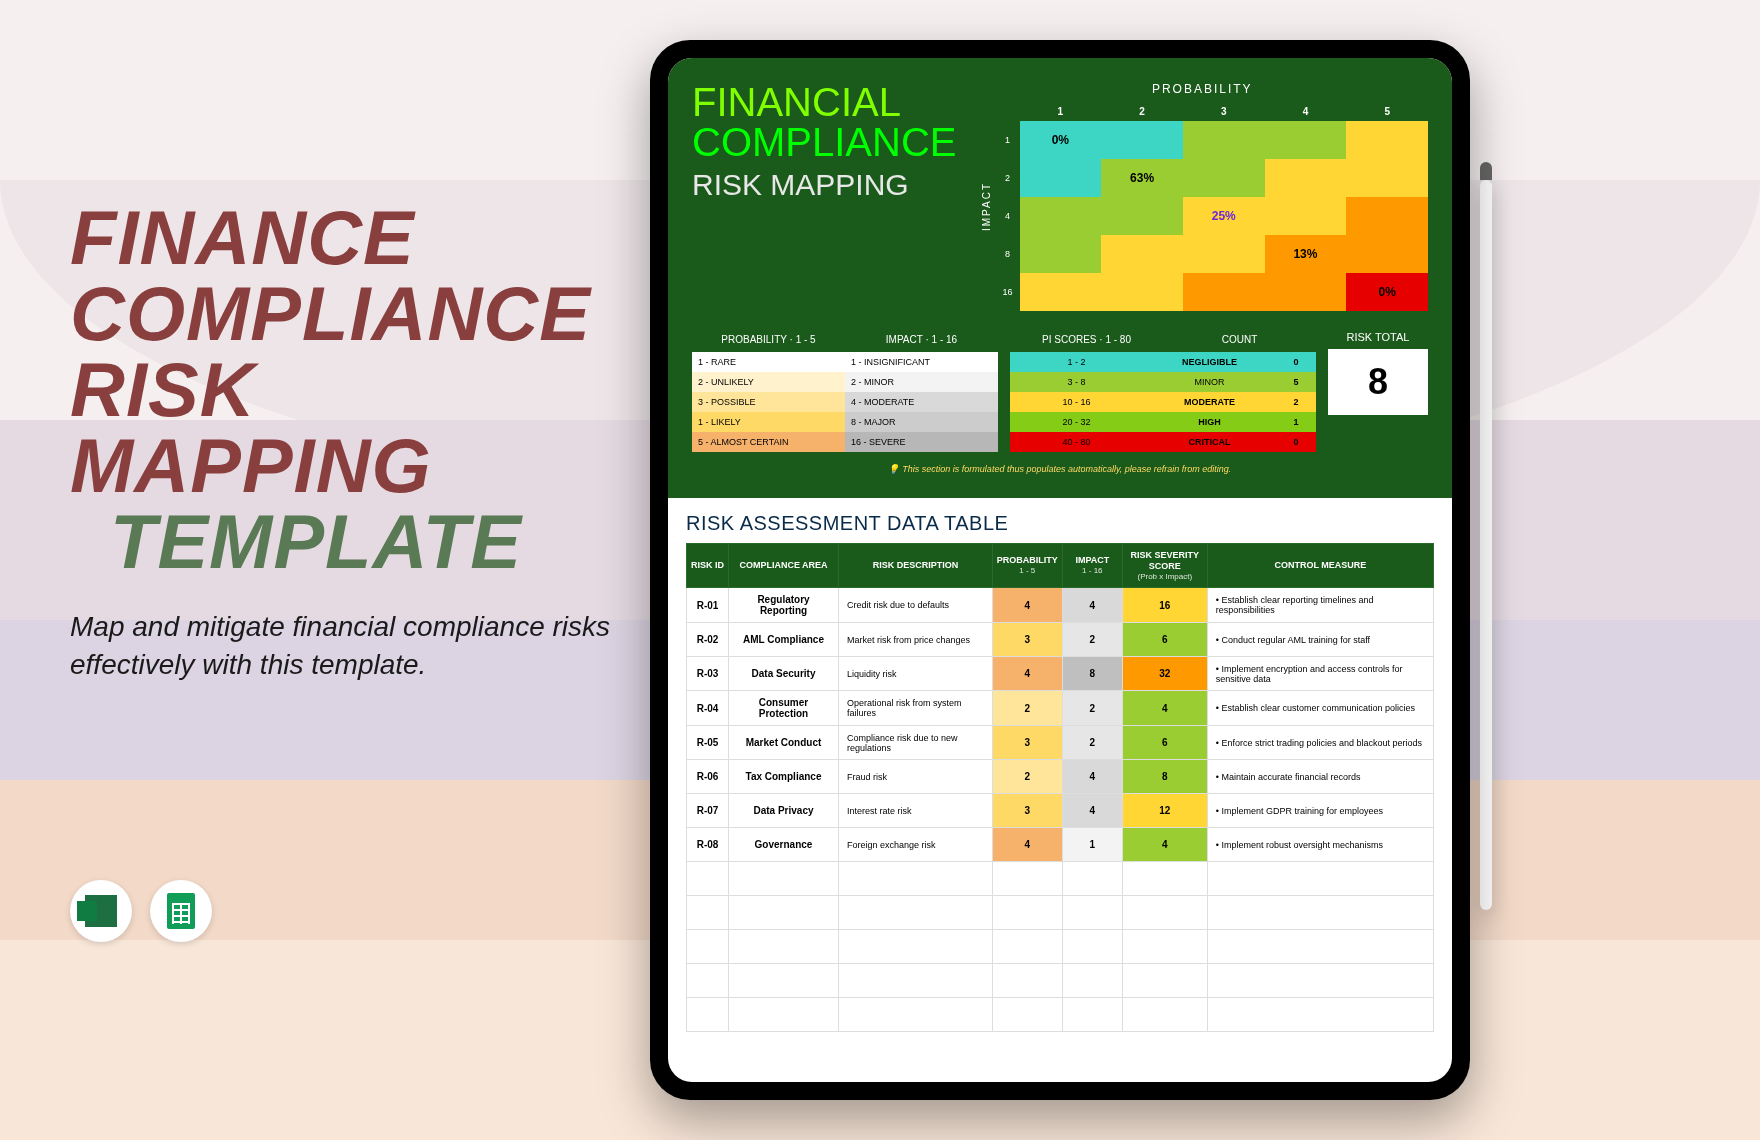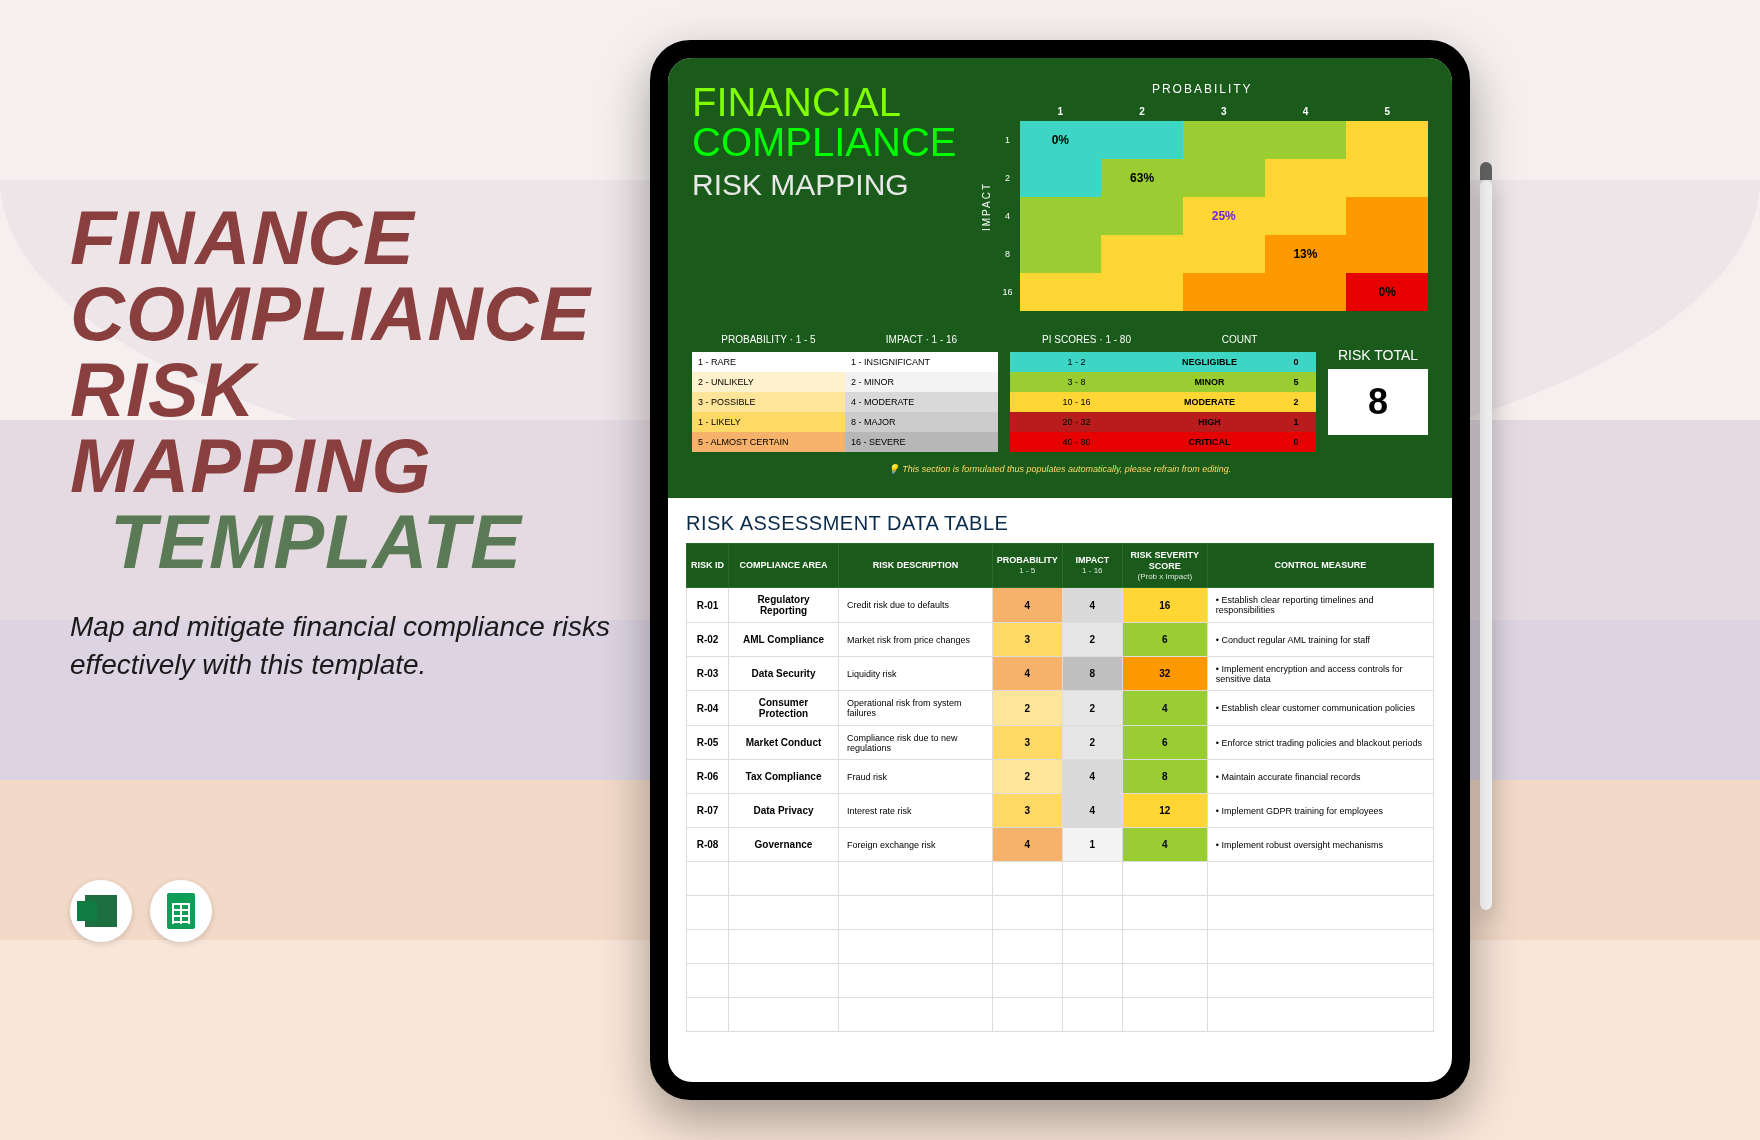--- a/index.html
+++ b/index.html
@@ -212,42 +212,42 @@
               <span>COUNT</span>
             </div>
           <div id="leg-sc">
               <div class="leg-r" style="background:#3dd6c4;color:#000">
                 <span style="justify-content:center">1 - 2</span>
                 <span style="justify-content:center;font-weight:bold">NEGLIGIBLE</span>
                 <span style="justify-content:center;flex:0 0 40px;font-weight:bold">0</span>
               </div>
               <div class="leg-r" style="background:#9acd32;color:#000">
                 <span style="justify-content:center">3 - 8</span>
-                <span style="justify-content:center;font-weight:bold">MINOR</span>
+                <span style="justify-content:center;font-weight:normal">MINOR</span>
                 <span style="justify-content:center;flex:0 0 40px;font-weight:bold">5</span>
               </div>
               <div class="leg-r" style="background:#ffd633;color:#000">
                 <span style="justify-content:center">10 - 16</span>
                 <span style="justify-content:center;font-weight:bold">MODERATE</span>
                 <span style="justify-content:center;flex:0 0 40px;font-weight:bold">2</span>
               </div>
-              <div class="leg-r" style="background:#b91c1c;color:#000">
+              <div class="leg-r" style="background:#84cc16;color:#000">
                 <span style="justify-content:center">20 - 32</span>
                 <span style="justify-content:center;font-weight:bold">HIGH</span>
                 <span style="justify-content:center;flex:0 0 40px;font-weight:bold">1</span>
               </div>
               <div class="leg-r" style="background:#e60000;color:#fff">
                 <span style="justify-content:center">40 - 80</span>
                 <span style="justify-content:center;font-weight:bold">CRITICAL</span>
                 <span style="justify-content:center;flex:0 0 40px;font-weight:bold">0</span>
               </div>
             </div>
         </div>
         <div class="risk-total">
-          <div style="font-size:14px;margin-top:16px;">RISK TOTAL</div>
+          <div style="font-size:11px;">RISK TOTAL</div>
           <div class="rt-box">8</div>
         </div>
       </div>
       <div class="note">💡 This section is formulated thus populates automatically, please refrain from editing.</div>
     </div>
 
     <div class="data-table-section">
       <div class="dt-title">RISK ASSESSMENT DATA TABLE</div>
       <table class="dt">
         <thead>

